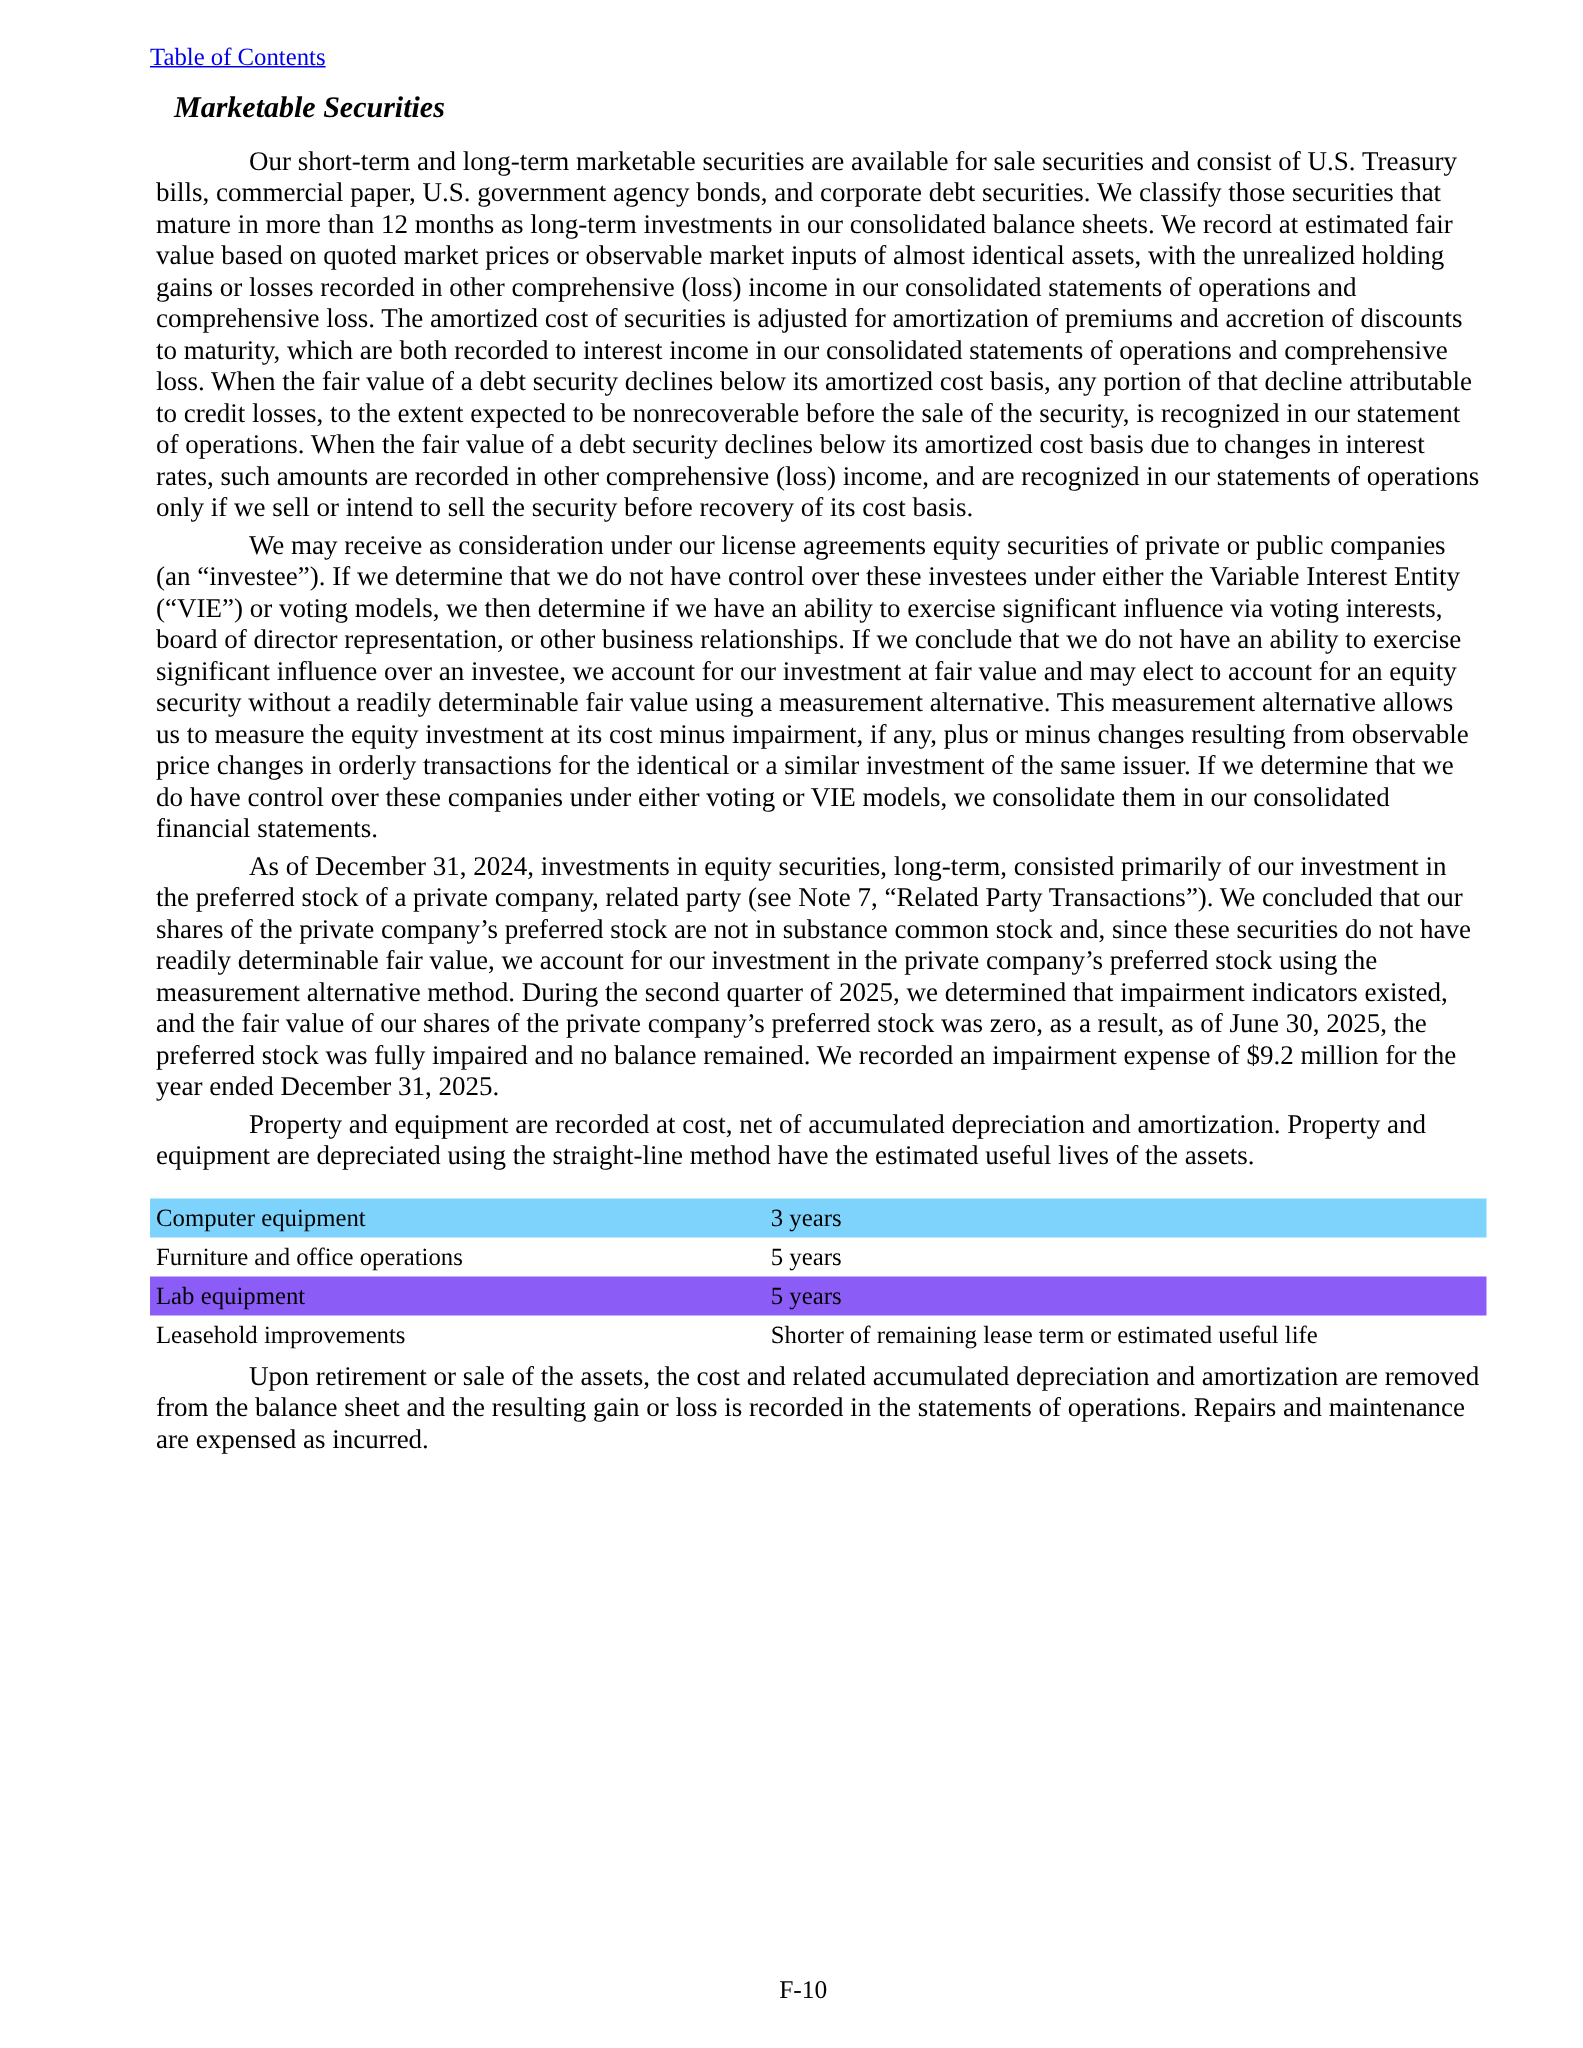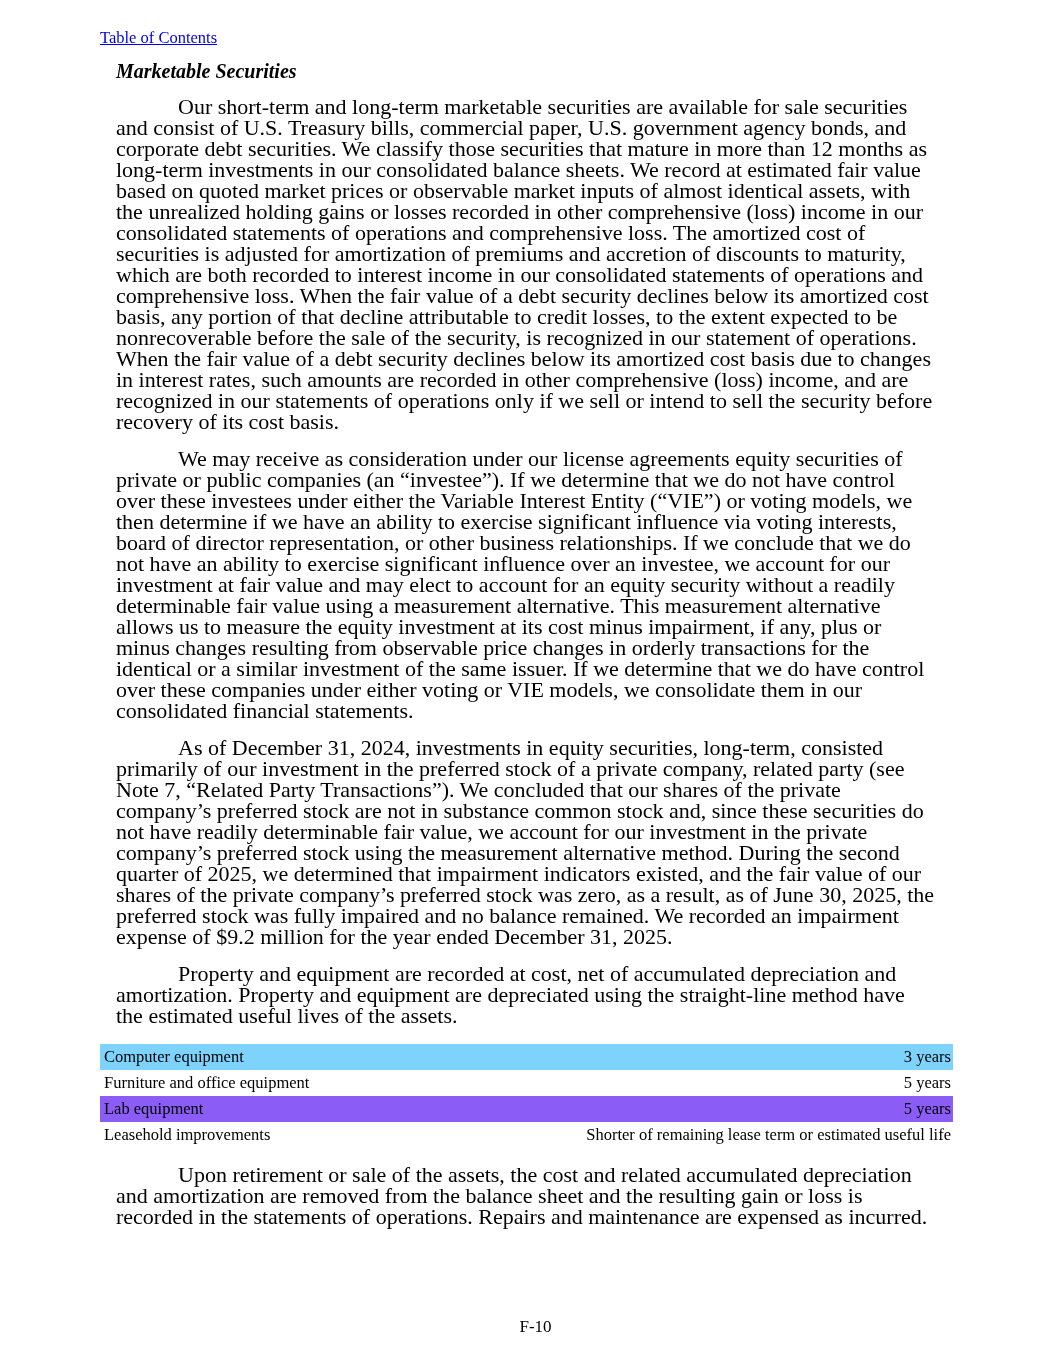--- a/index.html
+++ b/index.html
@@ -12,43 +12,43 @@
     height: 1365px;
     position: relative;
     font-family: "Liberation Serif", serif;
     color: #000000;
     -webkit-font-smoothing: antialiased;
   }
   .page {
     box-sizing: border-box;
     width: 1055px;
     height: 1347px;
-    padding: 29px 102px 0 100px;
+    padding: 29px 64px 0 100px;
     position: relative;
   }
   .toc-link {
     display: inline-block;
     font-size: 16.5px;
     line-height: 17px;
     text-decoration: underline;
     cursor: pointer;
   }
   h3.sec-heading {
     font-size: 20px;
     line-height: 17px;
     font-weight: bold;
     font-style: italic;
     margin: 16px;
   }
   p.body-para {
-    font-size: 22px;
+    font-size: 18px;
     line-height: 21px;
     text-indent: 62px;
     text-align: left;
-    margin: 16px;
+    margin: 4px;
   }
   .mt-30 { margin-top: 30px; }
   .mt-23 { margin-top: 23px; }
   .mt-20 { margin-top: 20px; }
   .mt-19 { margin-top: 19px; }
   .mt-18 { margin-top: 18px; }
   .mt-16 { margin-top: 16px; }
   .mt-15 { margin-top: 15px; }
   .mt-14 { margin-top: 14px; }
   table.useful-life {
@@ -60,21 +60,20 @@
     font-size: 16.5px;
     height: 26px;
     padding: 0;
     vertical-align: middle;
   }
   table.useful-life td.item {
     padding-left: 4px;
     width: 46%;
   }
   table.useful-life td.life {
-    text-align: right;
     padding-right: 2px;
     white-space: nowrap;
     font-family: Liberation Serif, serif;
   }
   .page-footer {
     position: absolute;
     left: 16px;
     right: 0;
     top: 1317px;
     text-align: center;
@@ -100,21 +99,21 @@
 
   <p class="body-para mt-20">Property and equipment are recorded at cost, net of accumulated depreciation and amortization. Property and equipment are depreciated using the straight-line method have the estimated useful lives of the assets.</p>
 
   <table class="useful-life mt-18">
     <tbody>
       <tr class="stripe" style="background: #7dd3fc;">
         <td class="item">Computer equipment</td>
         <td class="life">3 years</td>
       </tr>
       <tr>
-        <td class="item">Furniture and office equipment</td>
+        <td class="item">Furniture and office operations</td>
         <td class="life">5 years</td>
       </tr>
       <tr class="stripe" style="background: #8b5cf6;">
         <td class="item">Lab equipment</td>
         <td class="life">5 years</td>
       </tr>
       <tr>
         <td class="item">Leasehold improvements</td>
         <td class="life">Shorter of remaining lease term or estimated useful life</td>
       </tr>

